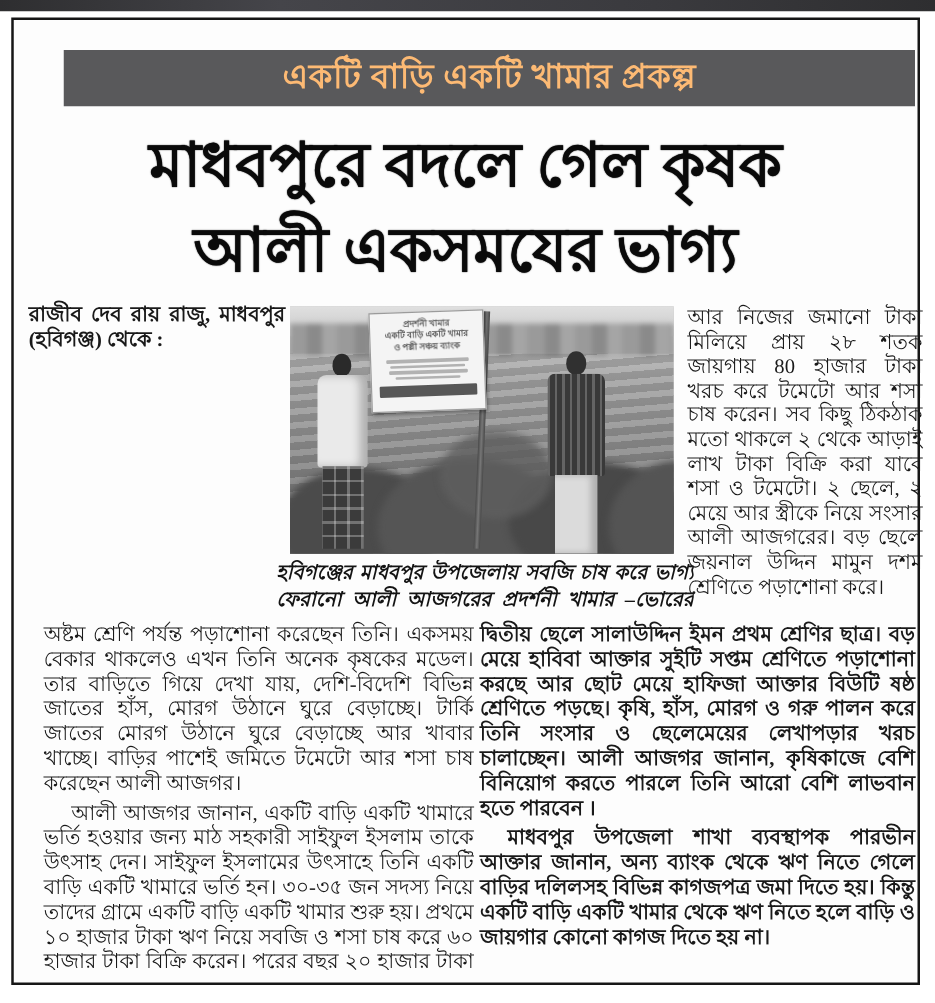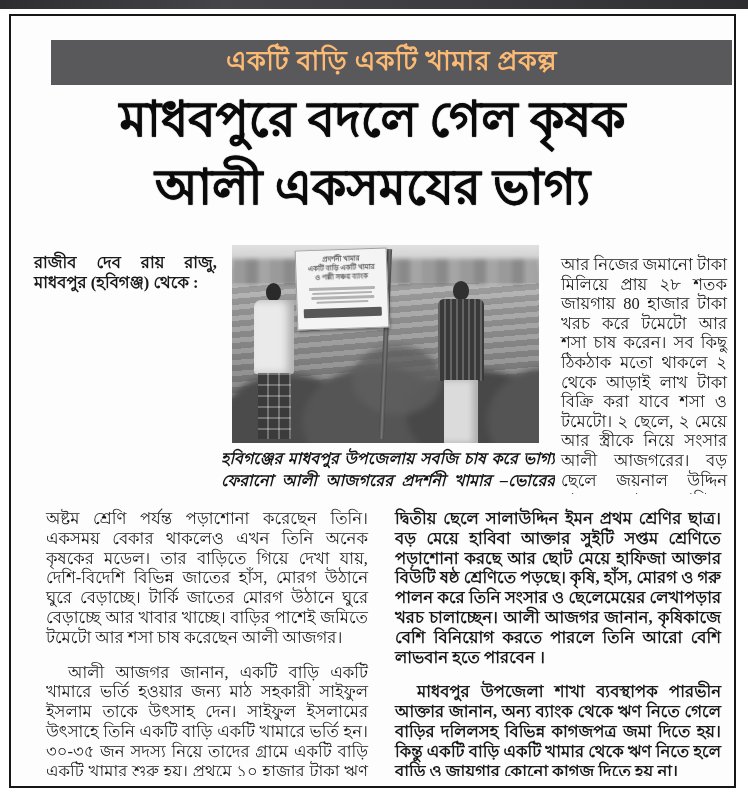--- a/index.html
+++ b/index.html
@@ -18,28 +18,28 @@
   }
   
   .banner{
     position:absolute;left:24px;top:24px;width:681px;height:45px;
     background:#59595b;color:#fdba74;
     display:flex;align-items:center;justify-content:center;
     font-weight:bold;font-size:27px;letter-spacing:.5px;margin-left:16px;
   }
   
   .headline{
-    position:absolute;left:0;top:70px;width:100%;margin:0;
+    position:absolute;left:0;top:83px;width:100%;margin:0;
     text-align:center;color:#0a0a0a;
     font-size:49px;line-height:1.38;font-weight:800;
     text-shadow:0 0 1px #000;
   }
   
   .col, .bcol, .caption{color:#191919;}
-  .col p,.bcol p{margin:15px;}
+  .col p,.bcol p{margin:4px;}
   .col{position:absolute;font-size:16.5px;line-height:19.6px;text-align:justify;}
   .col-left{left:8px;top:222px;width:213px;height:256px;overflow:hidden;}
   .col-right{left:535px;top:224px;width:196px;height:254px;overflow:hidden;}
   .byline{font-weight:bold;}
   .bcol{position:absolute;top:478px;height:282px;font-size:16.5px;line-height:19.8px;text-align:justify;overflow:hidden;}
   .bcol-left{left:20px;width:352px;font-family:Liberation Serif, serif;}
   .bcol-right{left:369px;width:356px;font-weight:bold;}
   .indent{text-indent:22px;}
   
   .photo{

